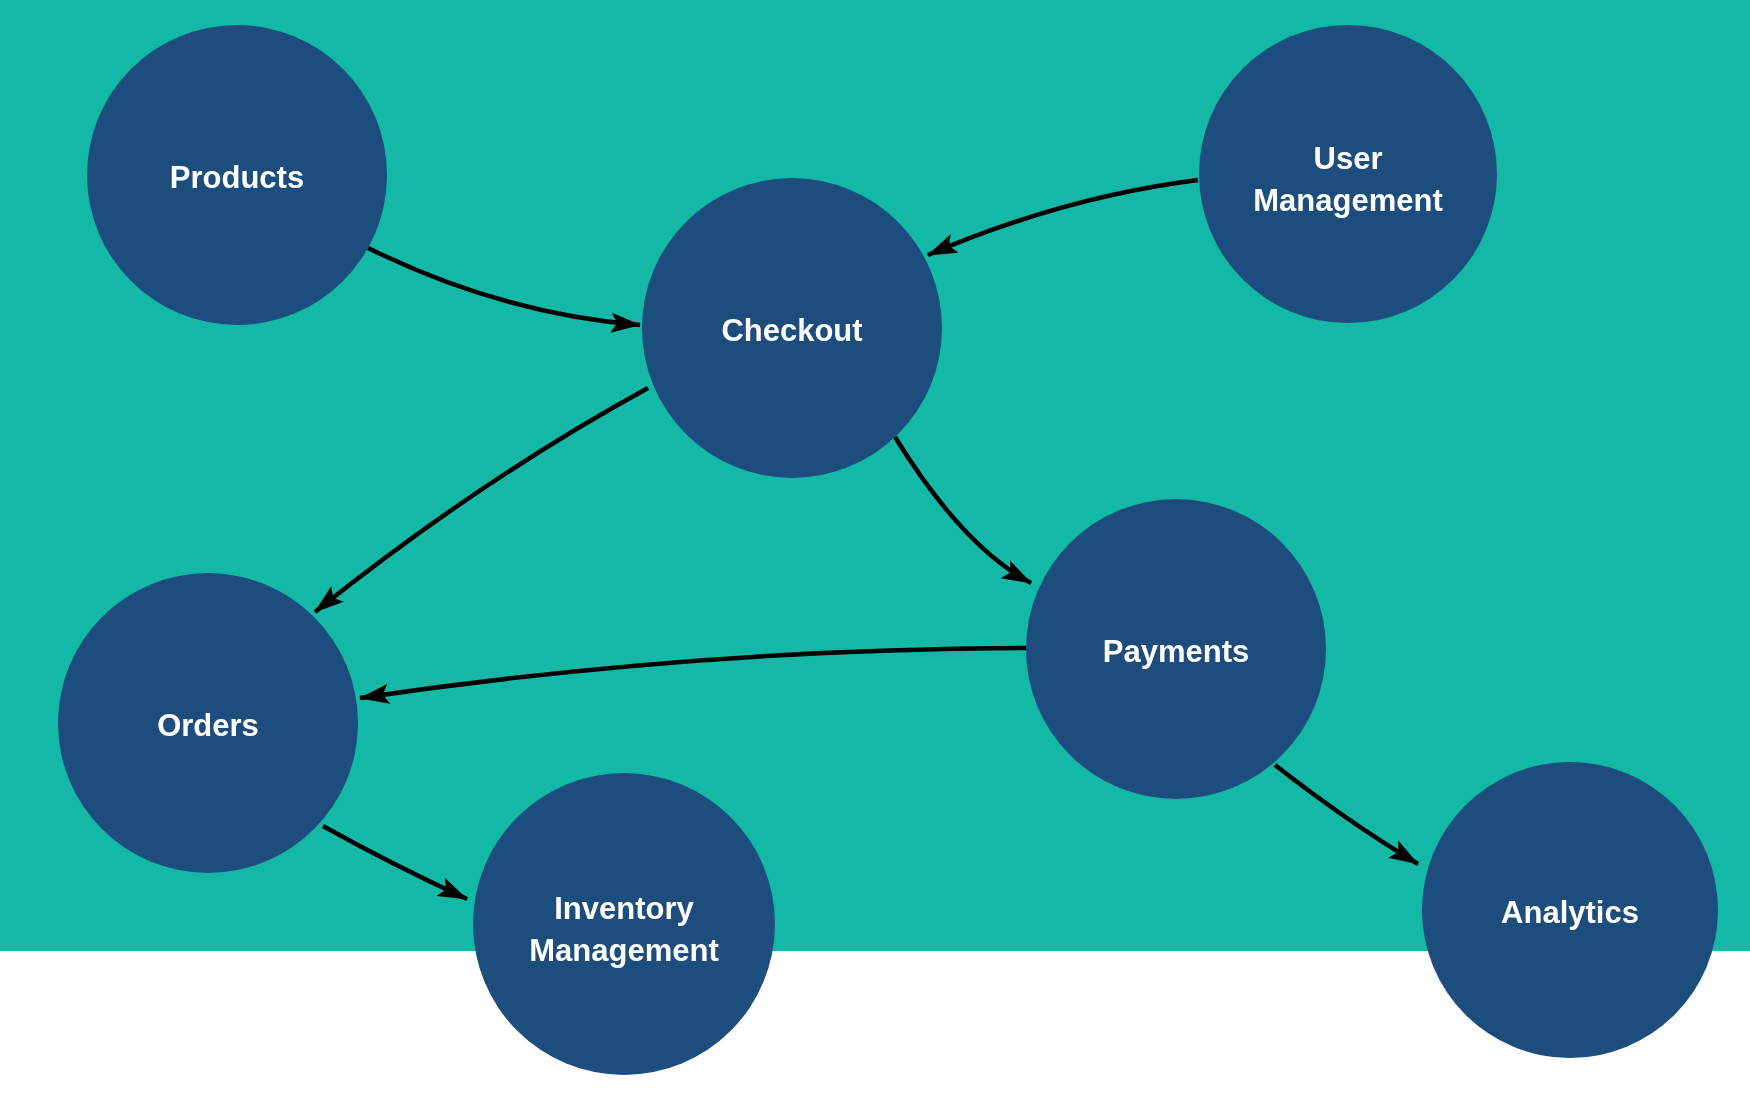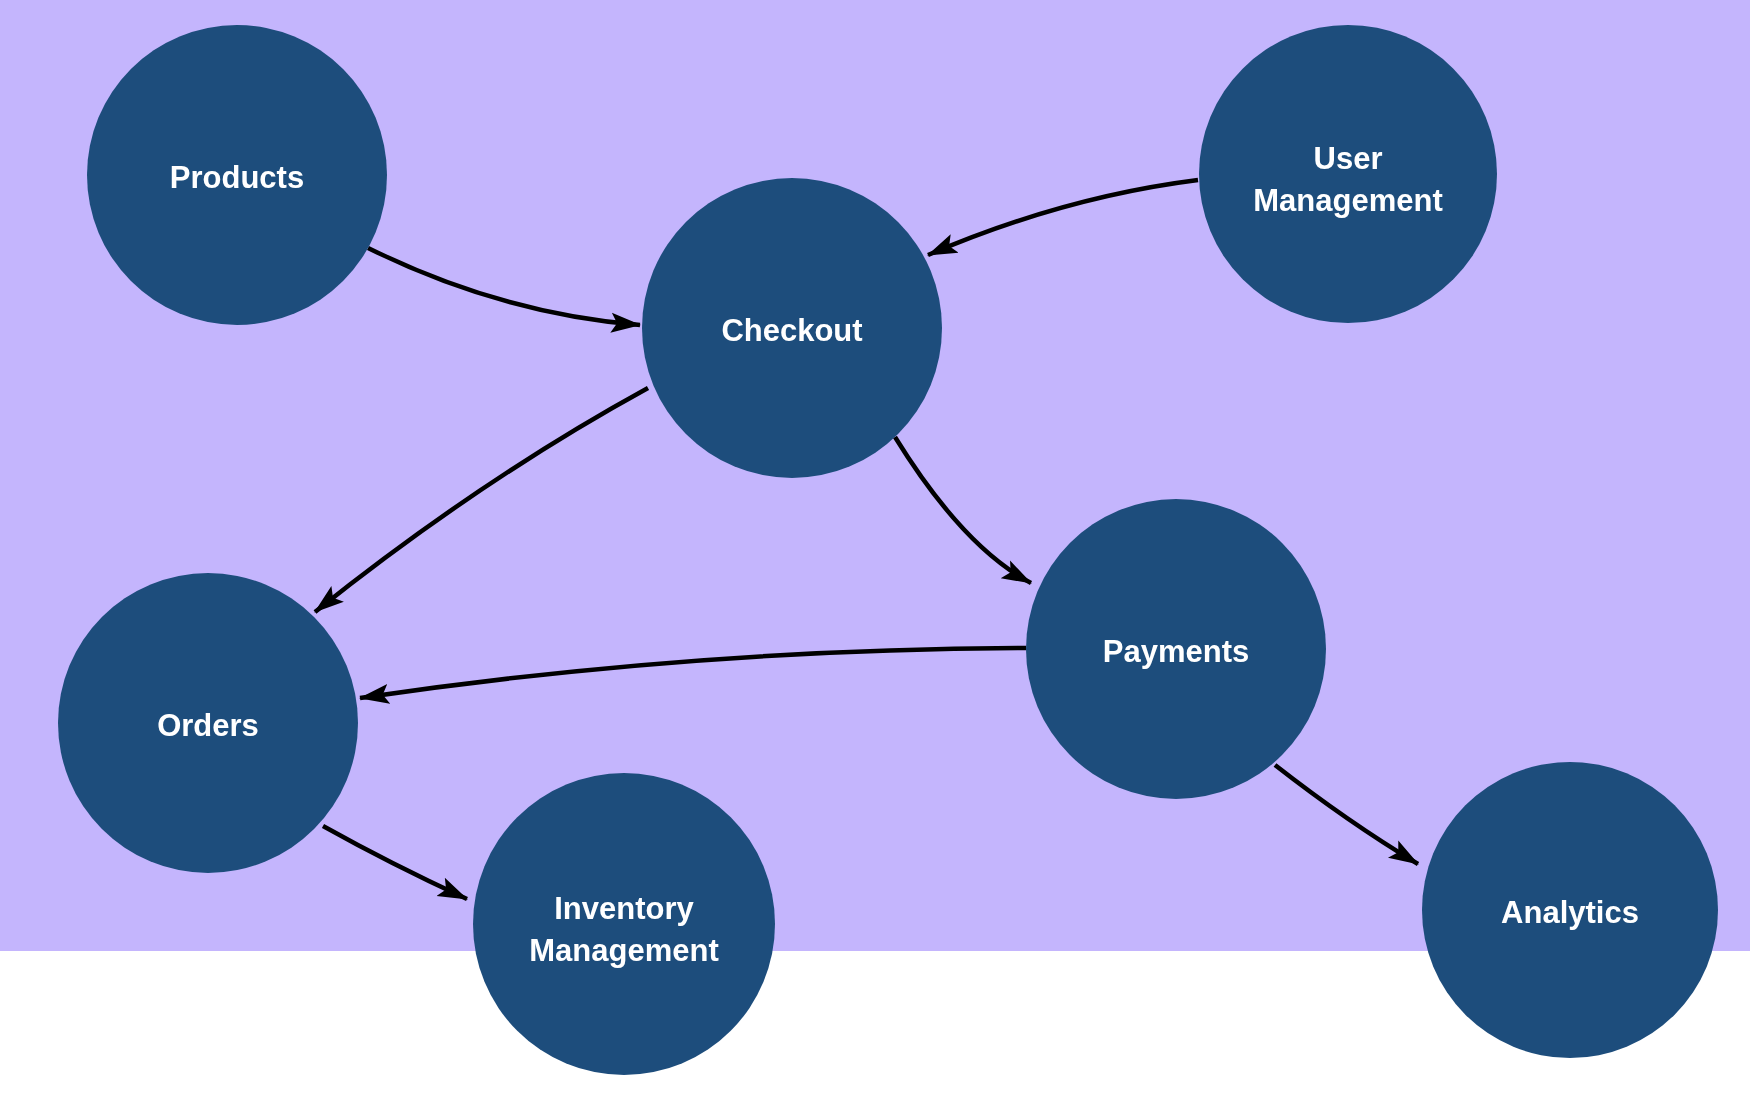--- a/index.html
+++ b/index.html
@@ -8,21 +8,21 @@
     background: #ffffff;
     width: 1750px;
     height: 1108px;
     overflow: hidden;
     font-family: "Liberation Sans", sans-serif;
   }
   #diagram-wrap {
     position: relative;
     width: 1750px;
     height: 951px;
-    background: #c4b5fd;
+    background: #14b8a6;
   }
   svg {
     display: block;
   }
   .edge-path {
     fill: none;
     stroke-linecap: butt;
   }
   .node-circle {
     stroke: none;

